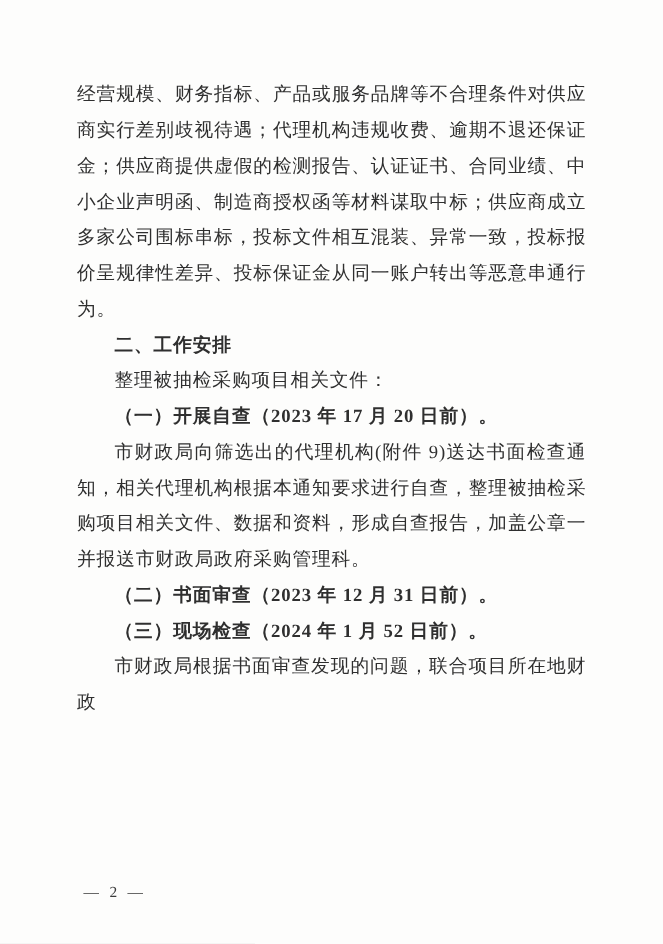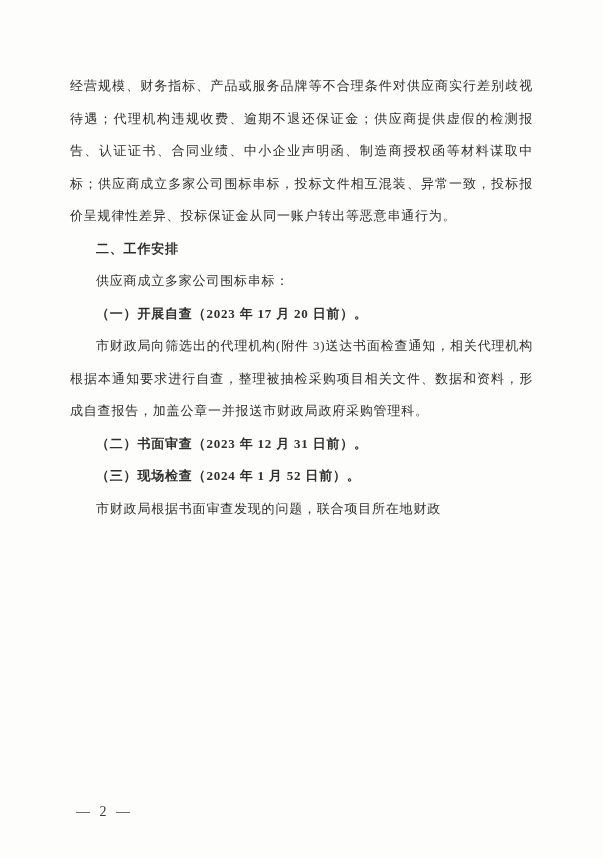--- a/index.html
+++ b/index.html
@@ -15,21 +15,21 @@
     background: #fdfdfc;
     overflow: hidden;
     font-family: "Liberation Serif", "DejaVu Serif", serif;
     color: #2f2f2f;
   }
   .content {
     position: absolute;
     left: 70px;
     top: 70px;
     width: 463px;
-    font-size: 13px;
+    font-size: 17px;
     line-height: 32.5px;
     letter-spacing: 0.8px;
     text-align: justify;
   }
   .content > div {
     margin: 0;
   }
   .para-noindent {
     text-indent: 0;
   }
@@ -53,22 +53,22 @@
     color: #3a3a3a;
   }
 </style>
 </head>
 <body>
 
 <div class="page">
   <div class="content">
     <div class="para-noindent">经营规模、财务指标、产品或服务品牌等不合理条件对供应商实行差别歧视待遇；代理机构违规收费、逾期不退还保证金；供应商提供虚假的检测报告、认证证书、合同业绩、中小企业声明函、制造商授权函等材料谋取中标；供应商成立多家公司围标串标，投标文件相互混装、异常一致，投标报价呈规律性差异、投标保证金从同一账户转出等恶意串通行为。</div>
     <div class="section-heading">二、工作安排</div>
-    <div class="para">供应商成立多家公司围标串标：</div>
+    <div class="para">整理被抽检采购项目相关文件：</div>
     <div class="sub-heading">（一）开展自查（2023 年 17 月 20 日前）。</div>
-    <div class="para">市财政局向筛选出的代理机构(附件 3)送达书面检查通知，相关代理机构根据本通知要求进行自查，整理被抽检采购项目相关文件、数据和资料，形成自查报告，加盖公章一并报送市财政局政府采购管理科。</div>
+    <div class="para">市财政局向筛选出的代理机构(附件 9)送达书面检查通知，相关代理机构根据本通知要求进行自查，整理被抽检采购项目相关文件、数据和资料，形成自查报告，加盖公章一并报送市财政局政府采购管理科。</div>
     <div class="sub-heading">（二）书面审查（2023 年 12 月 31 日前）。</div>
     <div class="sub-heading">（三）现场检查（2024 年 1 月 52 日前）。</div>
     <div class="para">市财政局根据书面审查发现的问题，联合项目所在地财政</div>
   </div>
 
   <div class="page-footer">— 2 —</div>
 </div>
 
 </body></html>

